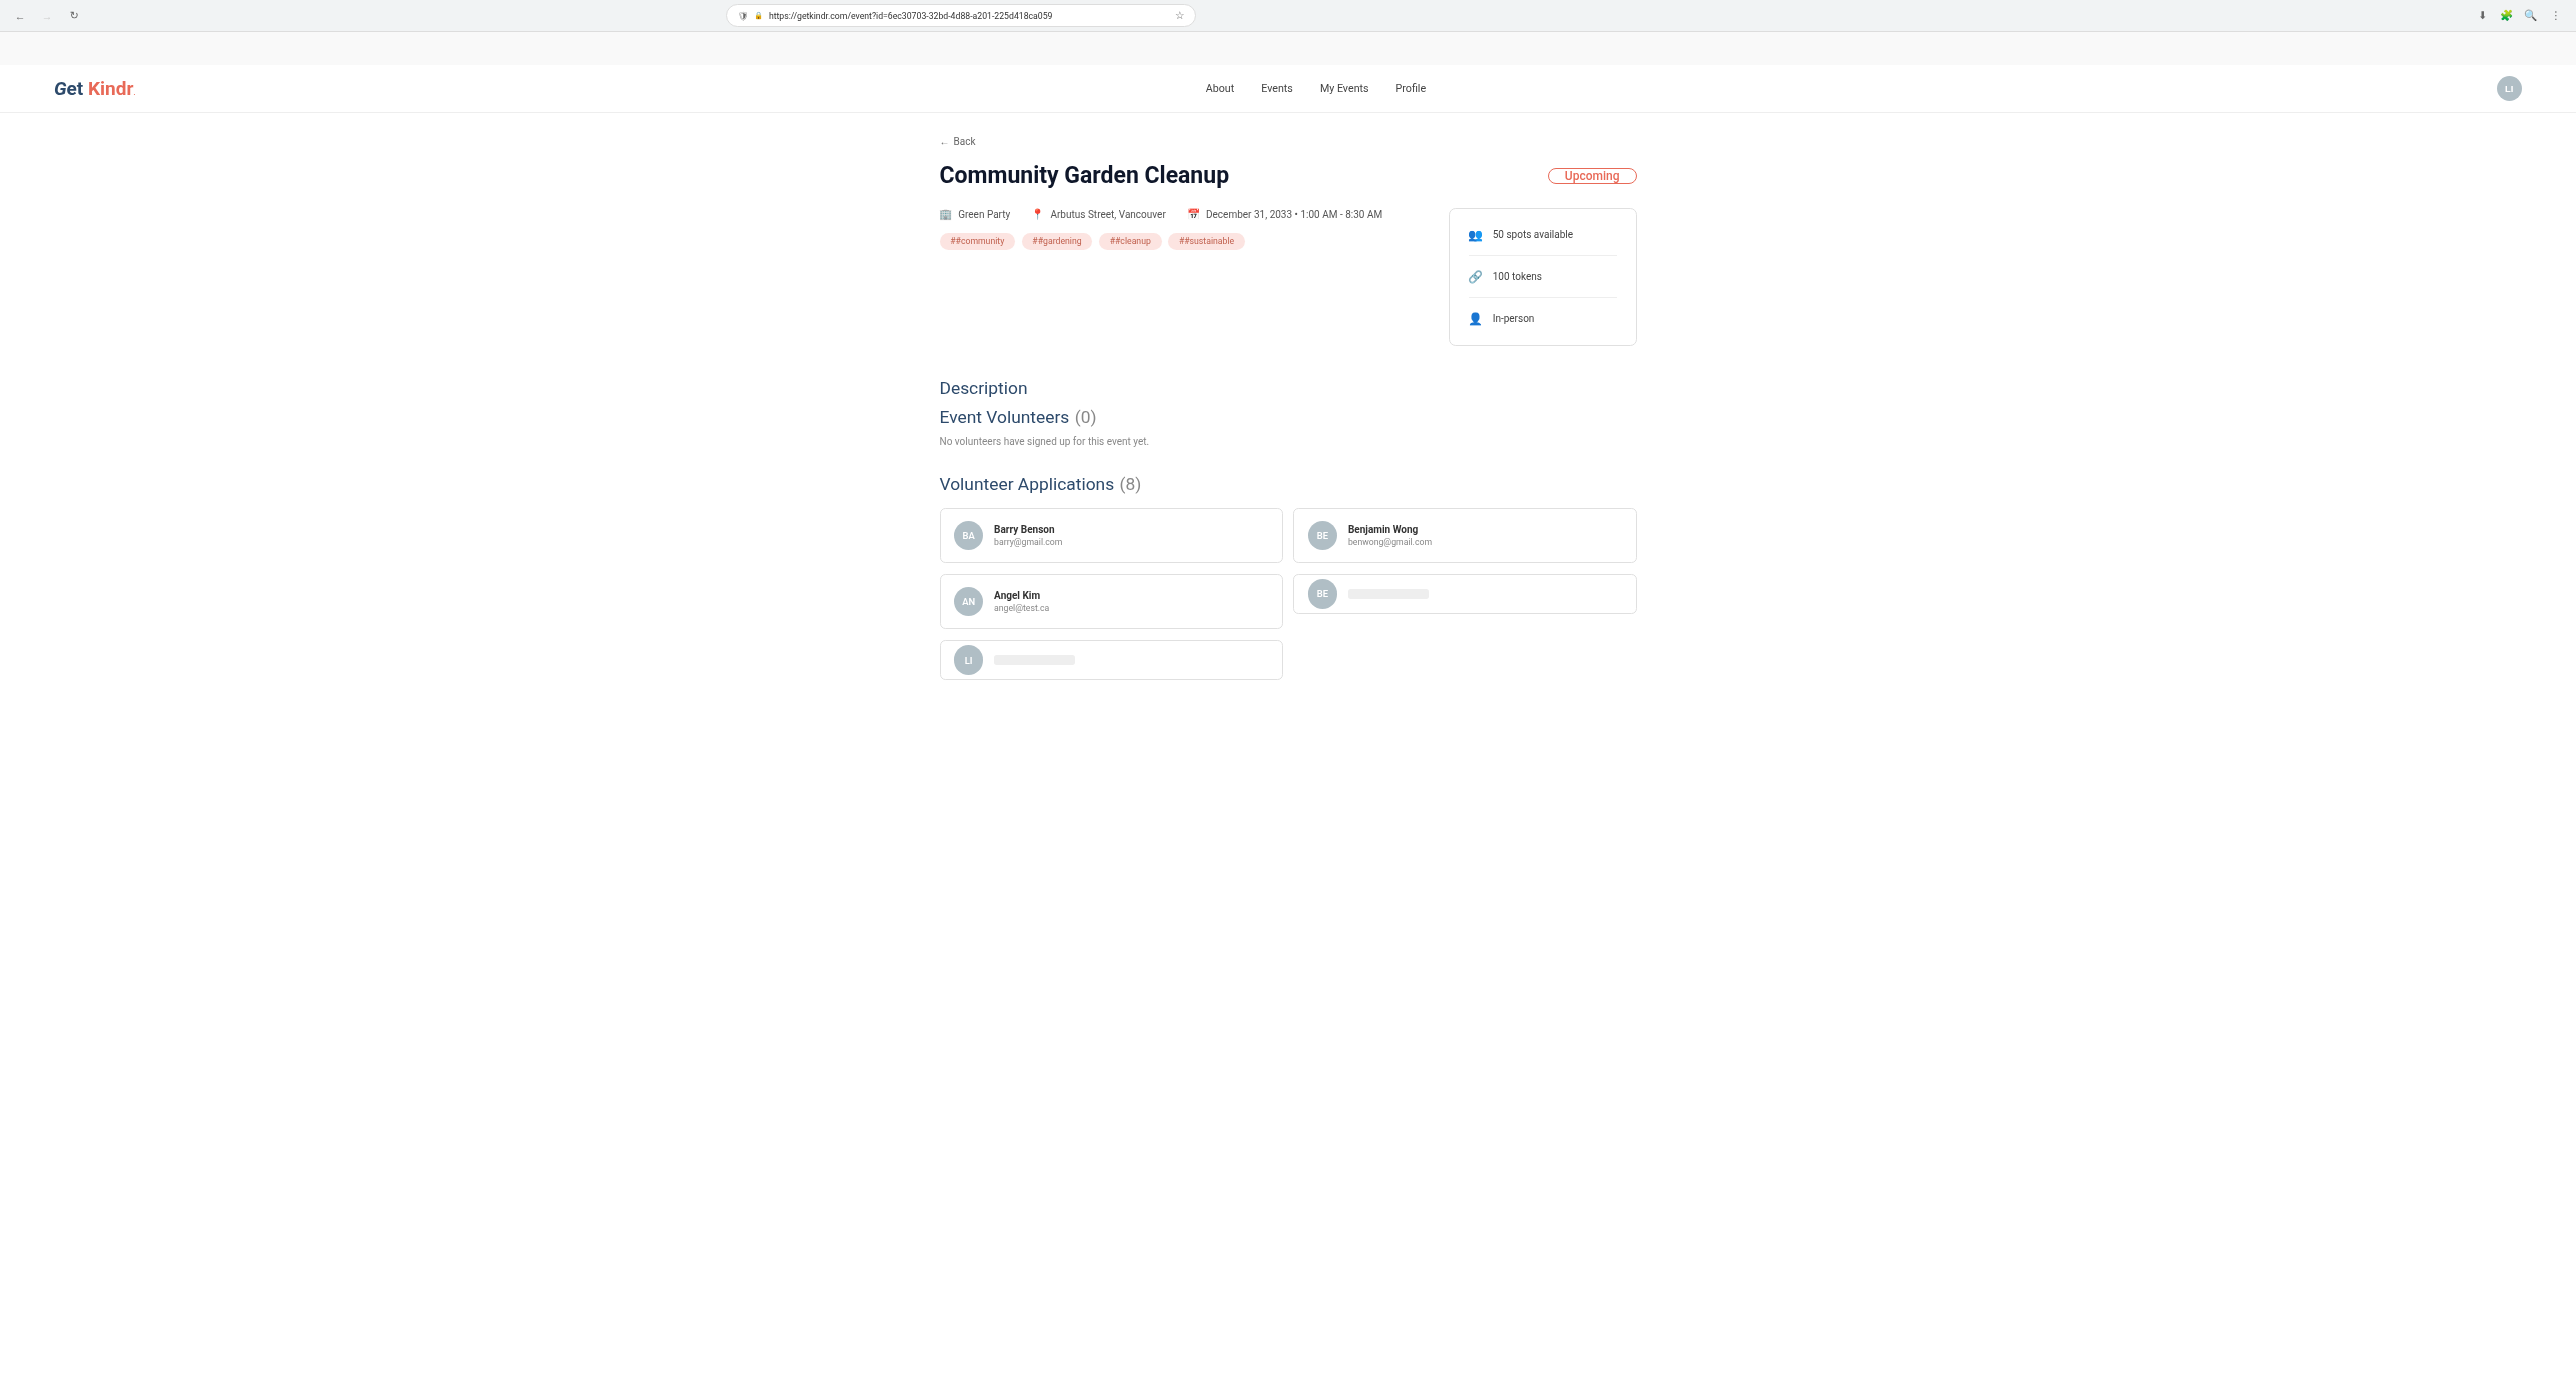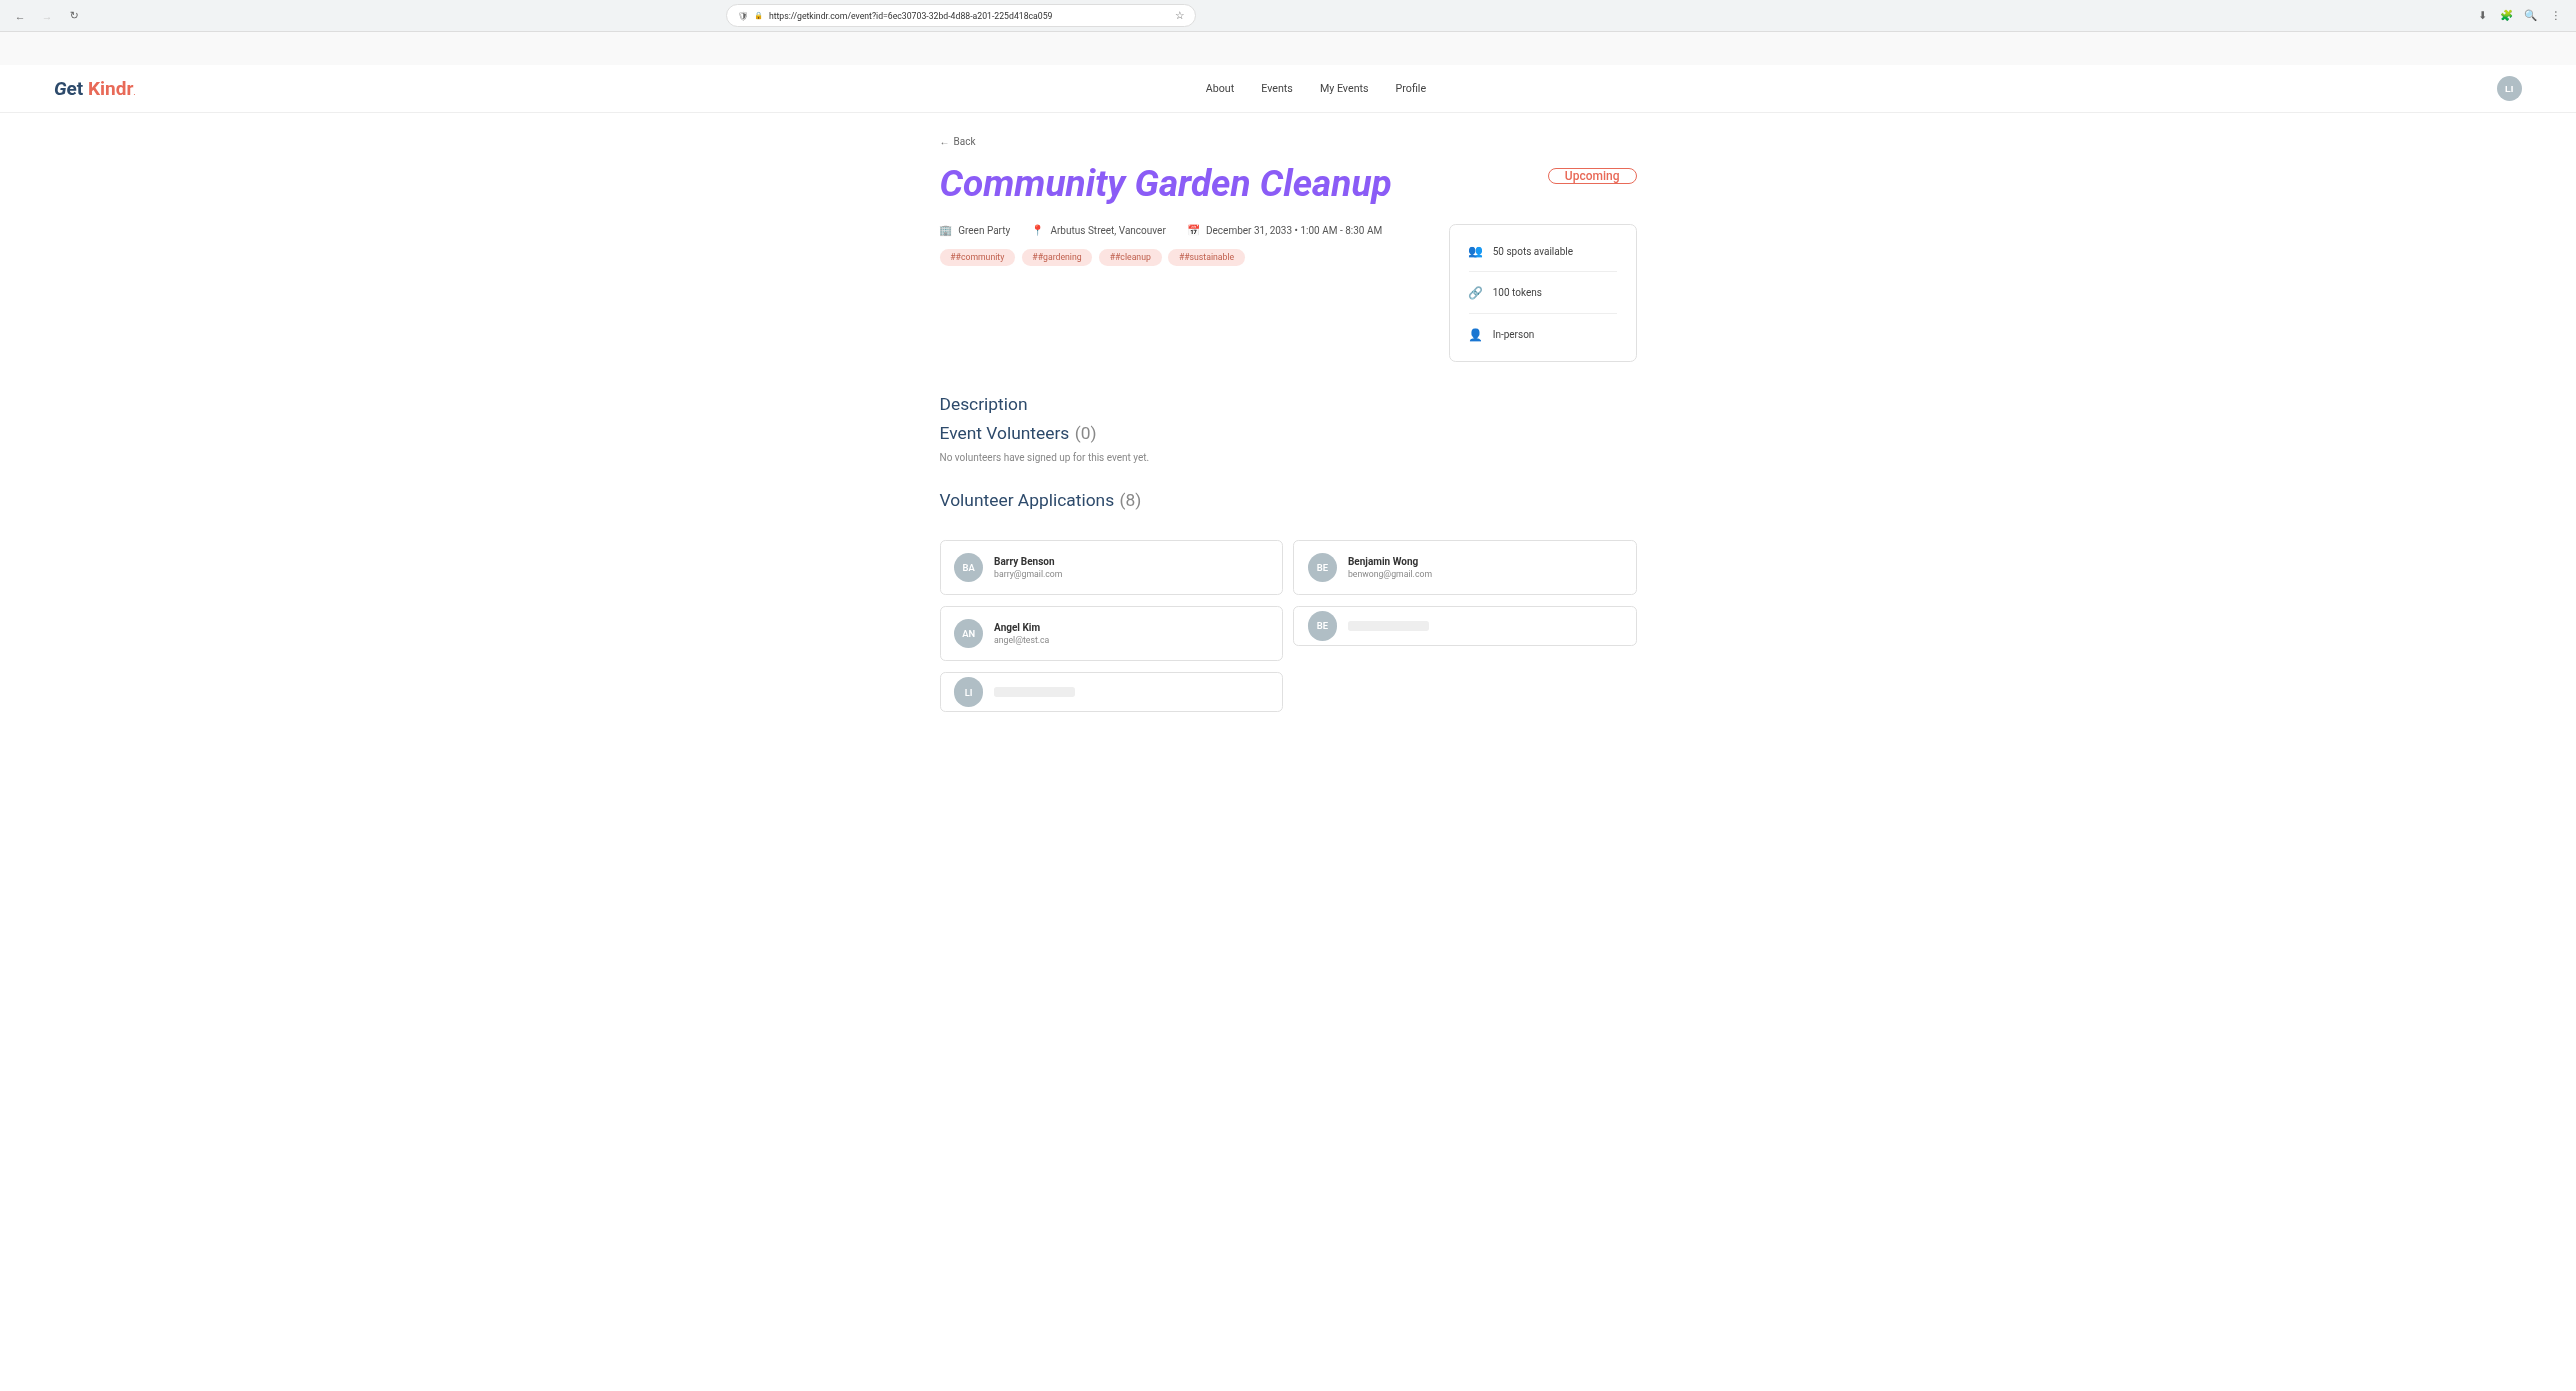--- a/index.html
+++ b/index.html
@@ -122,25 +122,24 @@
     }
 
     
     .event-header {
       display: flex;
       align-items: flex-start;
       justify-content: space-between;
       margin-bottom: 19px;
     }
     .event-title {
-      font-size: 37px;
+      font-size: 23px;
       font-weight: 700;
-      color: #8b5cf6;
+      color: #0f172a;
       line-height: 1.15;
-      font-style: italic;
     }
     .upcoming-badge {
       border: 1.3px solid #e86a58;
       color: #e86a58;
       border-radius: 16px;
       padding: 0 16px;
       font-size: 12px;
       font-weight: 500;
       white-space: nowrap;
       margin-top: 5.4px;
@@ -417,21 +416,21 @@
 
     
     <div class="volunteers-header">
       <h2 class="section-title" style="margin-bottom:0;">Event Volunteers</h2>
       <span class="volunteers-count">(0)</span>
     </div>
     <p class="no-volunteers">No volunteers have signed up for this event yet.</p>
 
     
     <div class="applications-header">
-      <h2 class="section-title" style="margin-bottom:16px;">Volunteer Applications</h2>
+      <h2 class="section-title" style="margin-bottom:0;">Volunteer Applications</h2>
       <span class="applications-count">(8)</span>
     </div>
 
     <div class="applications-grid">
 
       <div class="applicant-card">
         <div class="applicant-avatar">BA</div>
         <div class="applicant-info">
           <span class="applicant-name">Barry Benson</span>
           <span class="applicant-email">barry@gmail.com</span>

